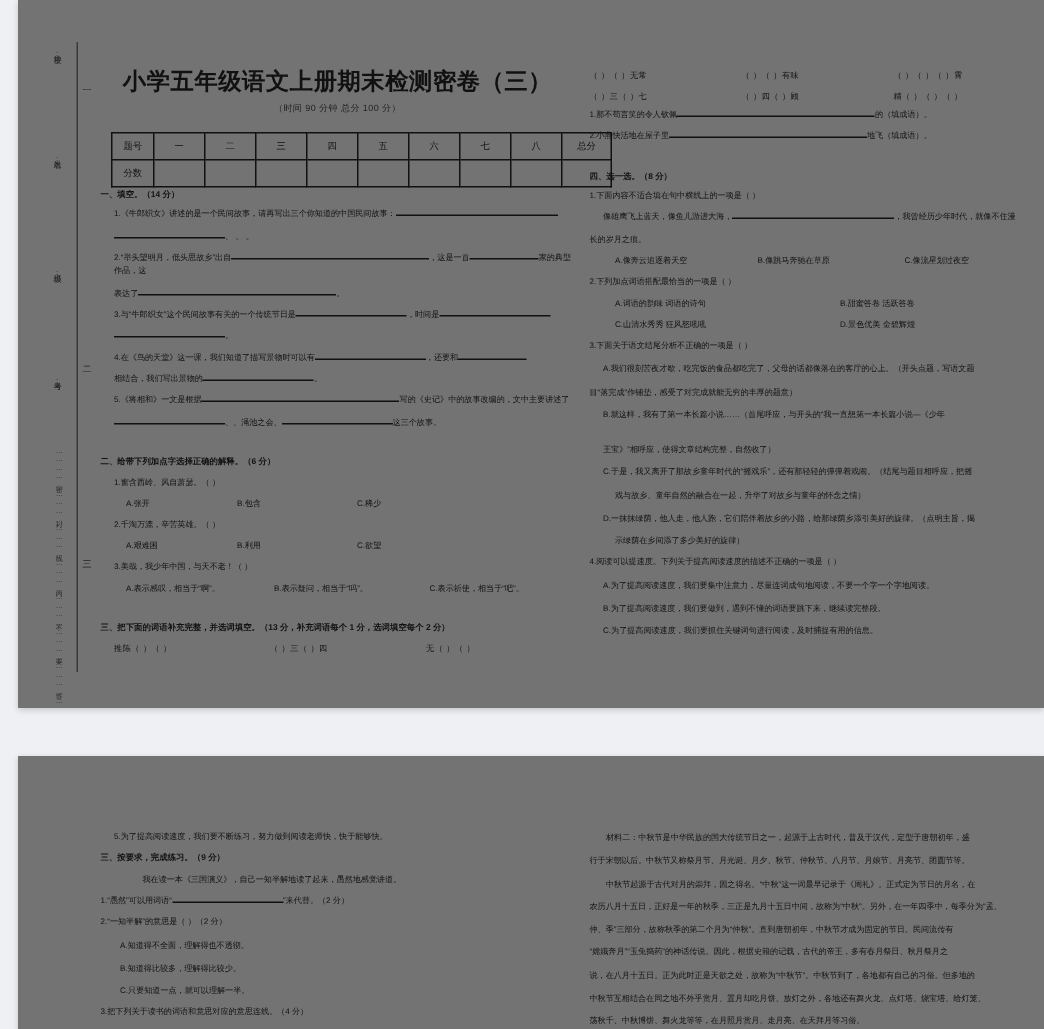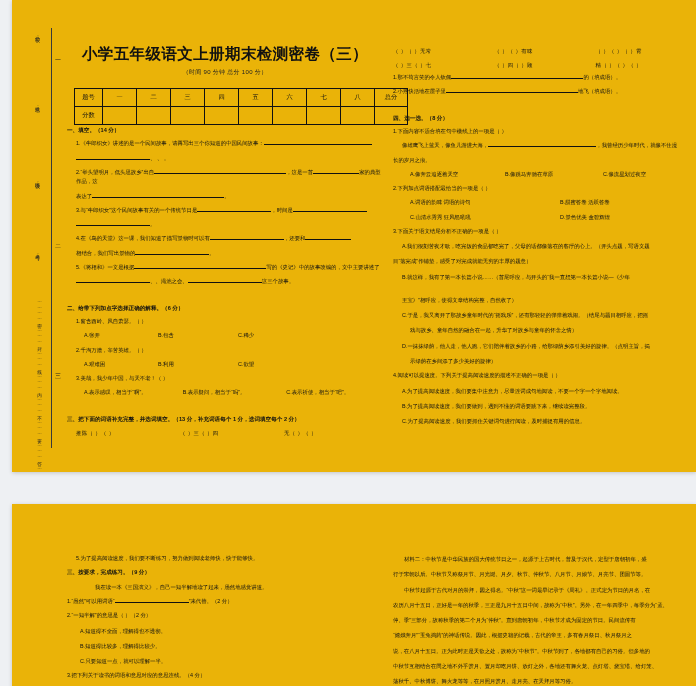--- a/index.html
+++ b/index.html
@@ -6,21 +6,21 @@
   body{
     width:696px;height:686px;overflow:hidden;
     background:#eef0f3;
     font-family:"Liberation Sans","DejaVu Sans",sans-serif;
     color:#111;
   }
   .viewer{position:relative;width:696px;height:686px;}
 
   .page{
     position:absolute;
-    background:#eab308;
+    background:#737373;
     box-shadow:0 1px 4px rgba(0,0,0,.18);
     overflow:hidden;
   }
   #page-1{left:12px;top:0;width:684px;height:472px;}
   #page-2{left:12px;top:504px;width:684px;height:290px;}
 
   
   .seal-margin{
     position:absolute;left:14px;top:28px;width:30px;height:420px;
   }

